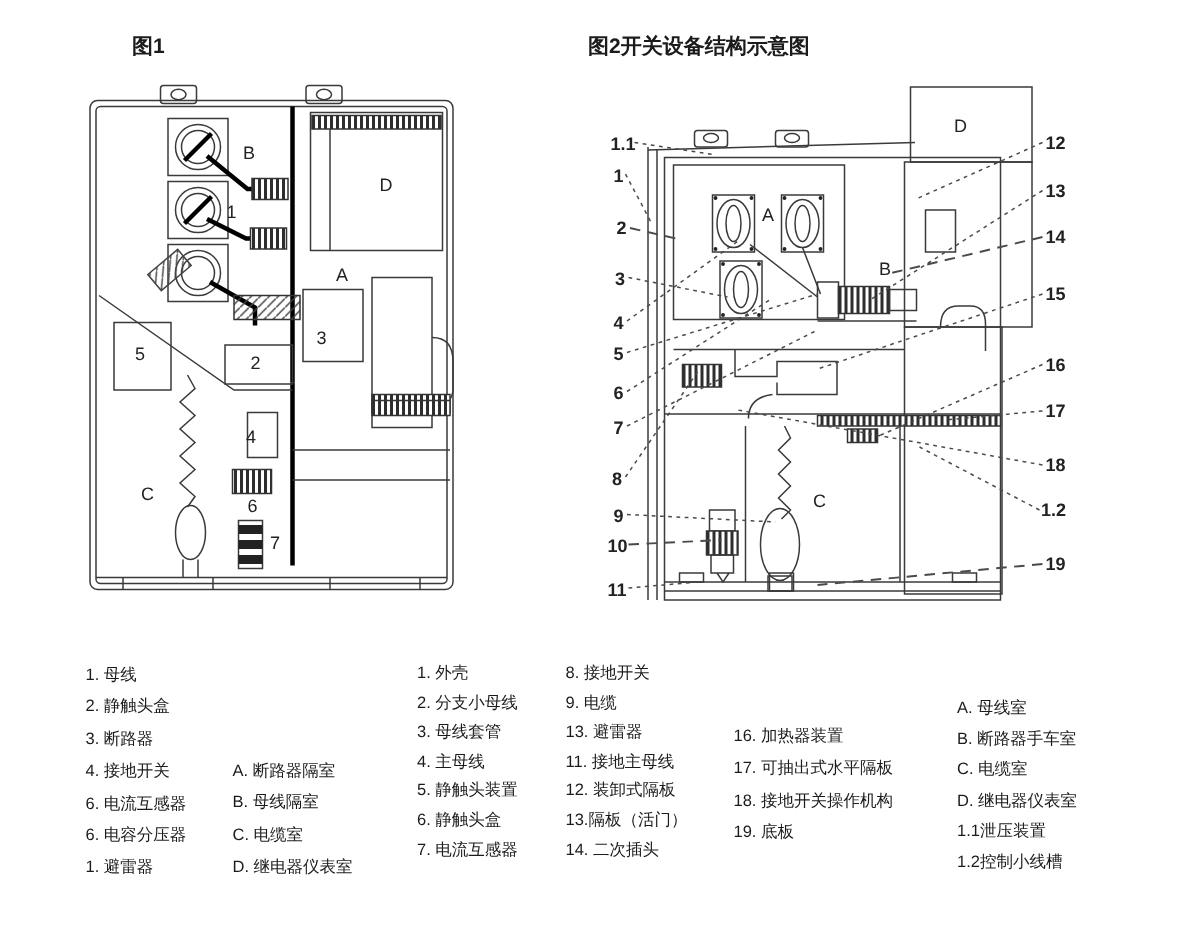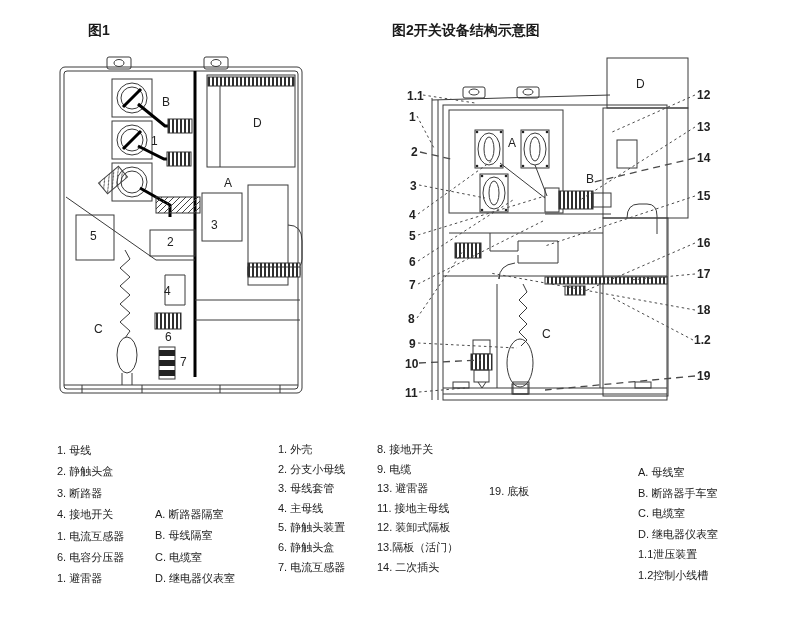--- a/index.html
+++ b/index.html
@@ -311,21 +311,21 @@
     <text class="co" x="299" y="296">1.2</text>
     <text class="co" x="302" y="332">19</text>
   </g>
 </svg>
 
 <div class="legend-col lh21" id="leg-f1-items">
   <div>1. 母线</div>
   <div>2. 静触头盒</div>
   <div>3. 断路器</div>
   <div>4. 接地开关</div>
-  <div>1. 电流互感器</div>
+  <div>6. 电流互感器</div>
   <div>6. 电容分压器</div>
   <div>1. 避雷器</div>
 </div>
 
 <div class="legend-col lh21" id="leg-f1-rooms">
   <div>A. 断路器隔室</div>
   <div>B. 母线隔室</div>
   <div>C. 电缆室</div>
   <div>D. 继电器仪表室</div>
 </div>
@@ -344,20 +344,23 @@
   <div>8. 接地开关</div>
   <div>9. 电缆</div>
   <div>13. 避雷器</div>
   <div>11. 接地主母线</div>
   <div>12. 装卸式隔板</div>
   <div>13.隔板（活门）</div>
   <div>14. 二次插头</div>
 </div>
 
 <div class="legend-col lh21" id="leg-f2-c">
+  <div>16. 加热器装置</div>
+  <div>17. 可抽出式水平隔板</div>
+  <div>18. 接地开关操作机构</div>
   <div>19. 底板</div>
 </div>
 
 <div class="legend-col lh206" id="leg-f2-rooms">
   <div>A. 母线室</div>
   <div>B. 断路器手车室</div>
   <div>C. 电缆室</div>
   <div>D. 继电器仪表室</div>
   <div>1.1泄压装置</div>
   <div>1.2控制小线槽</div>

